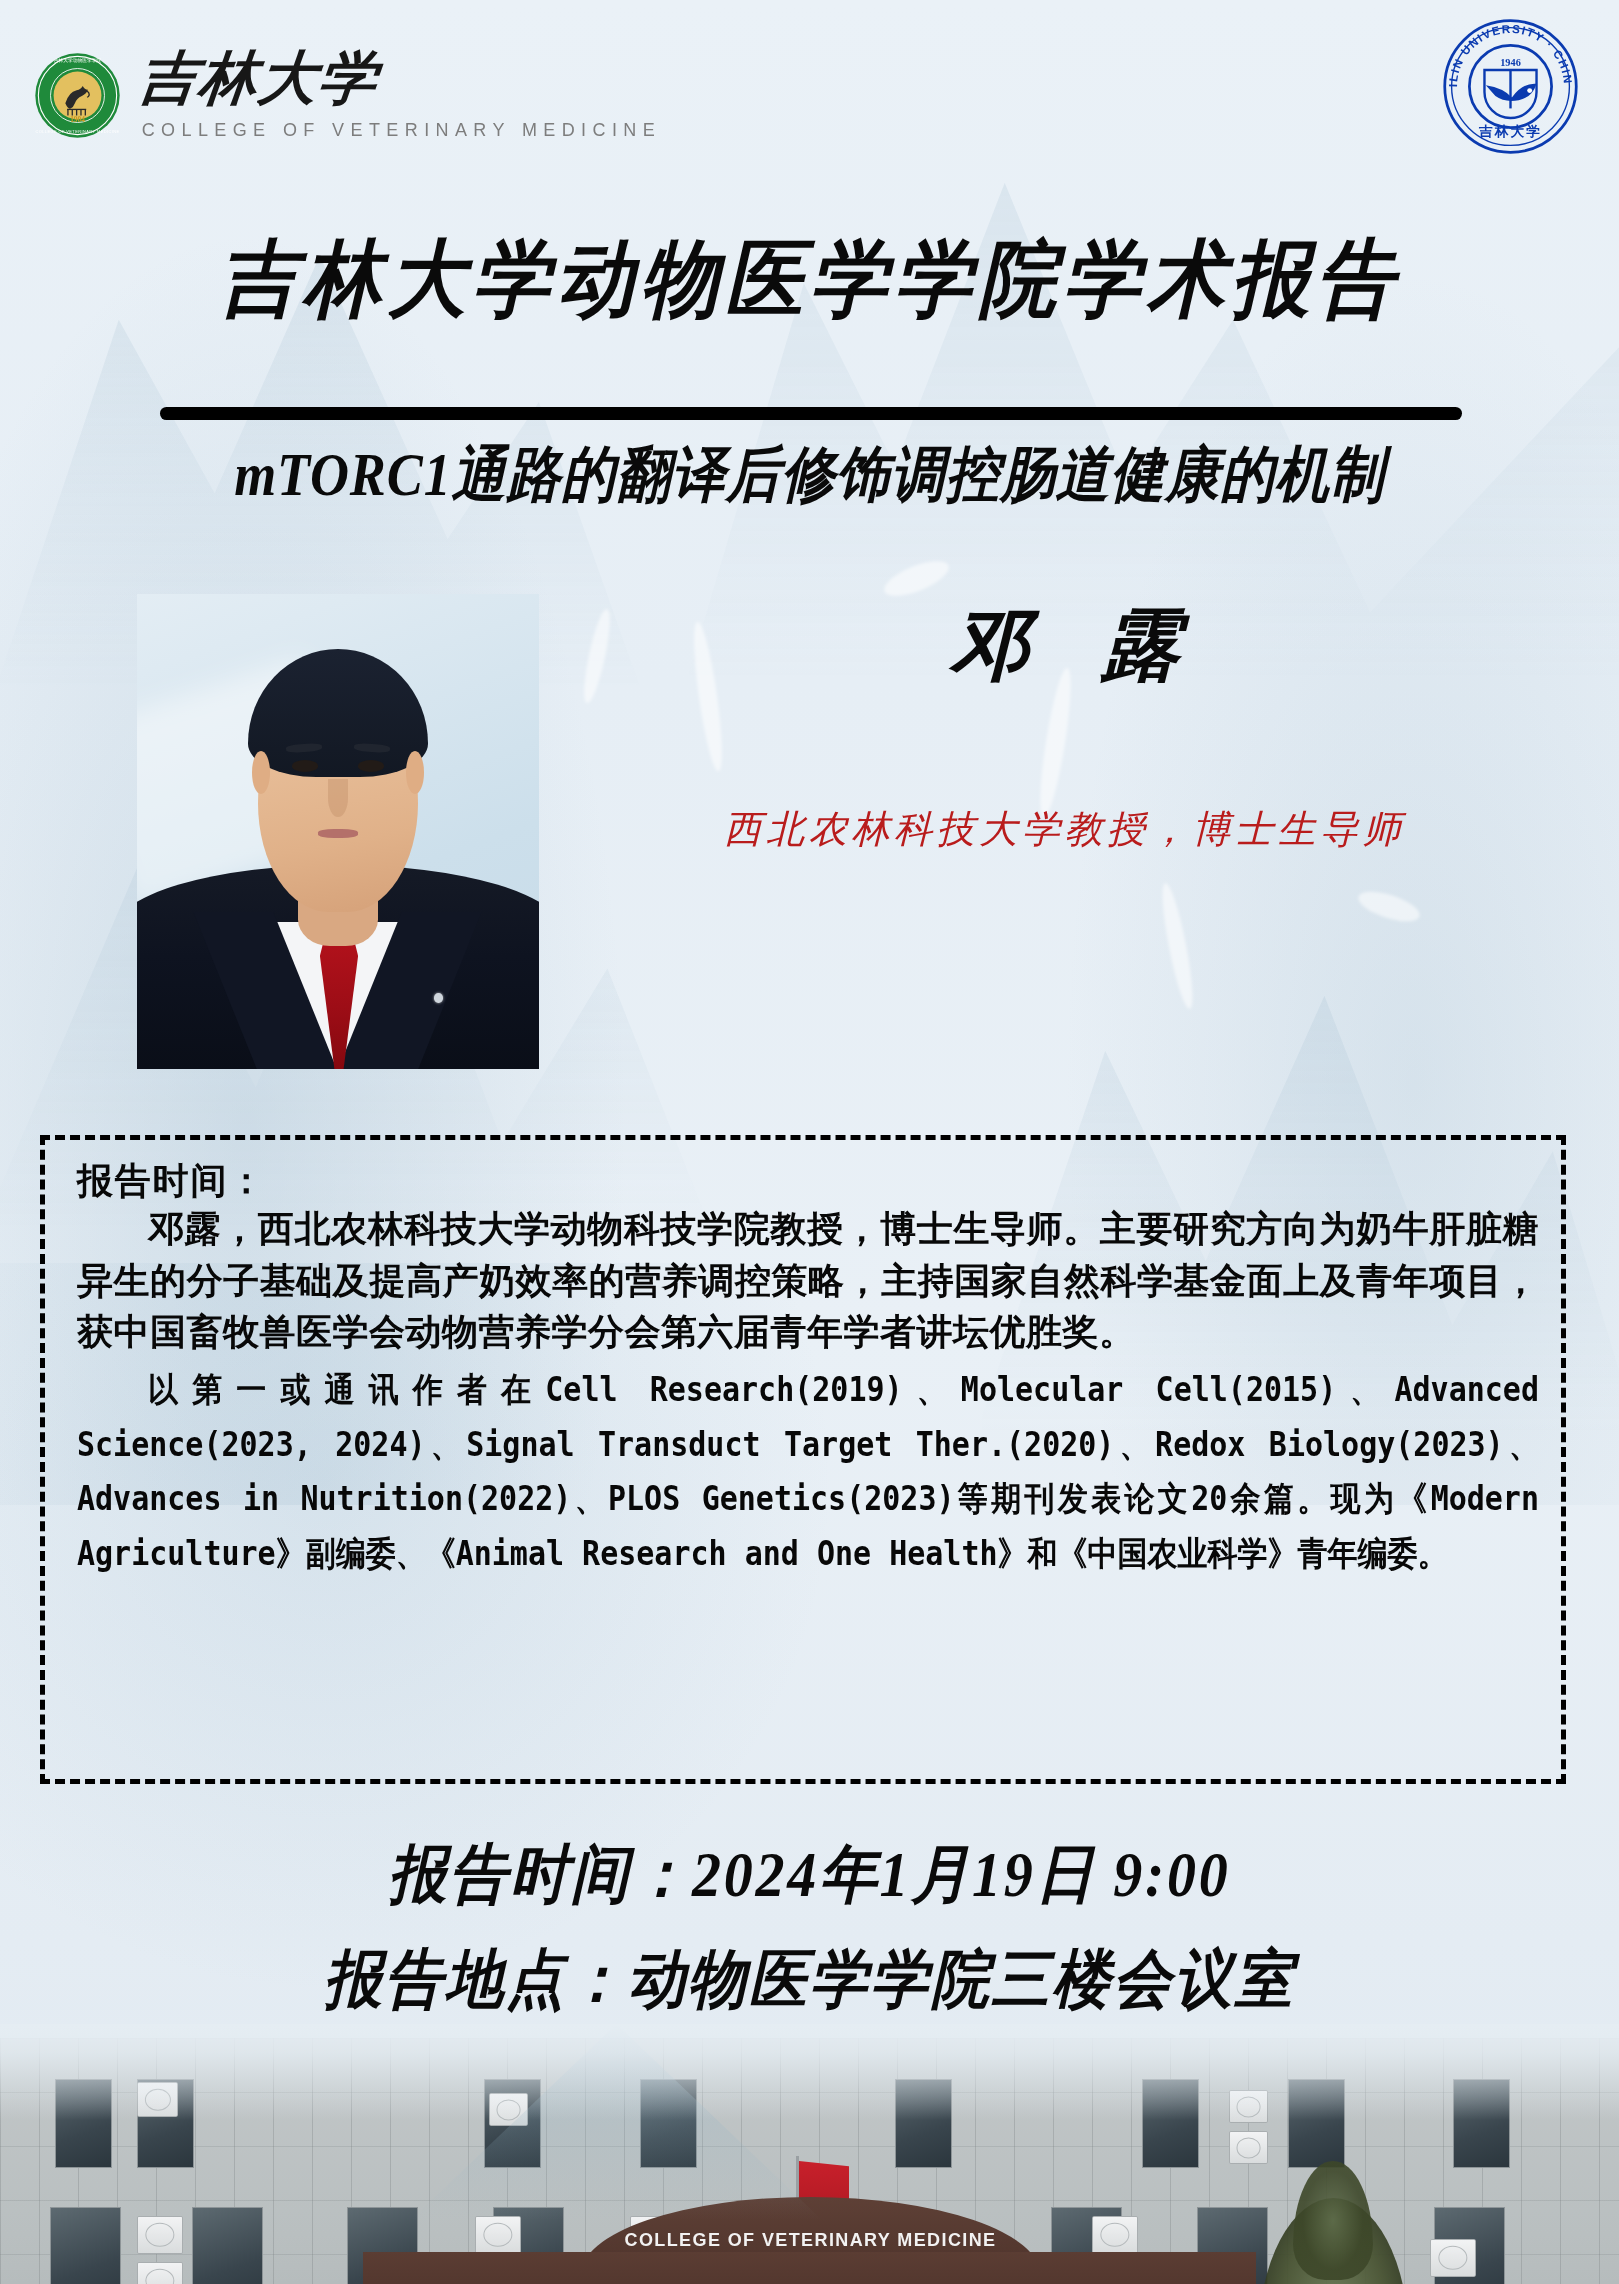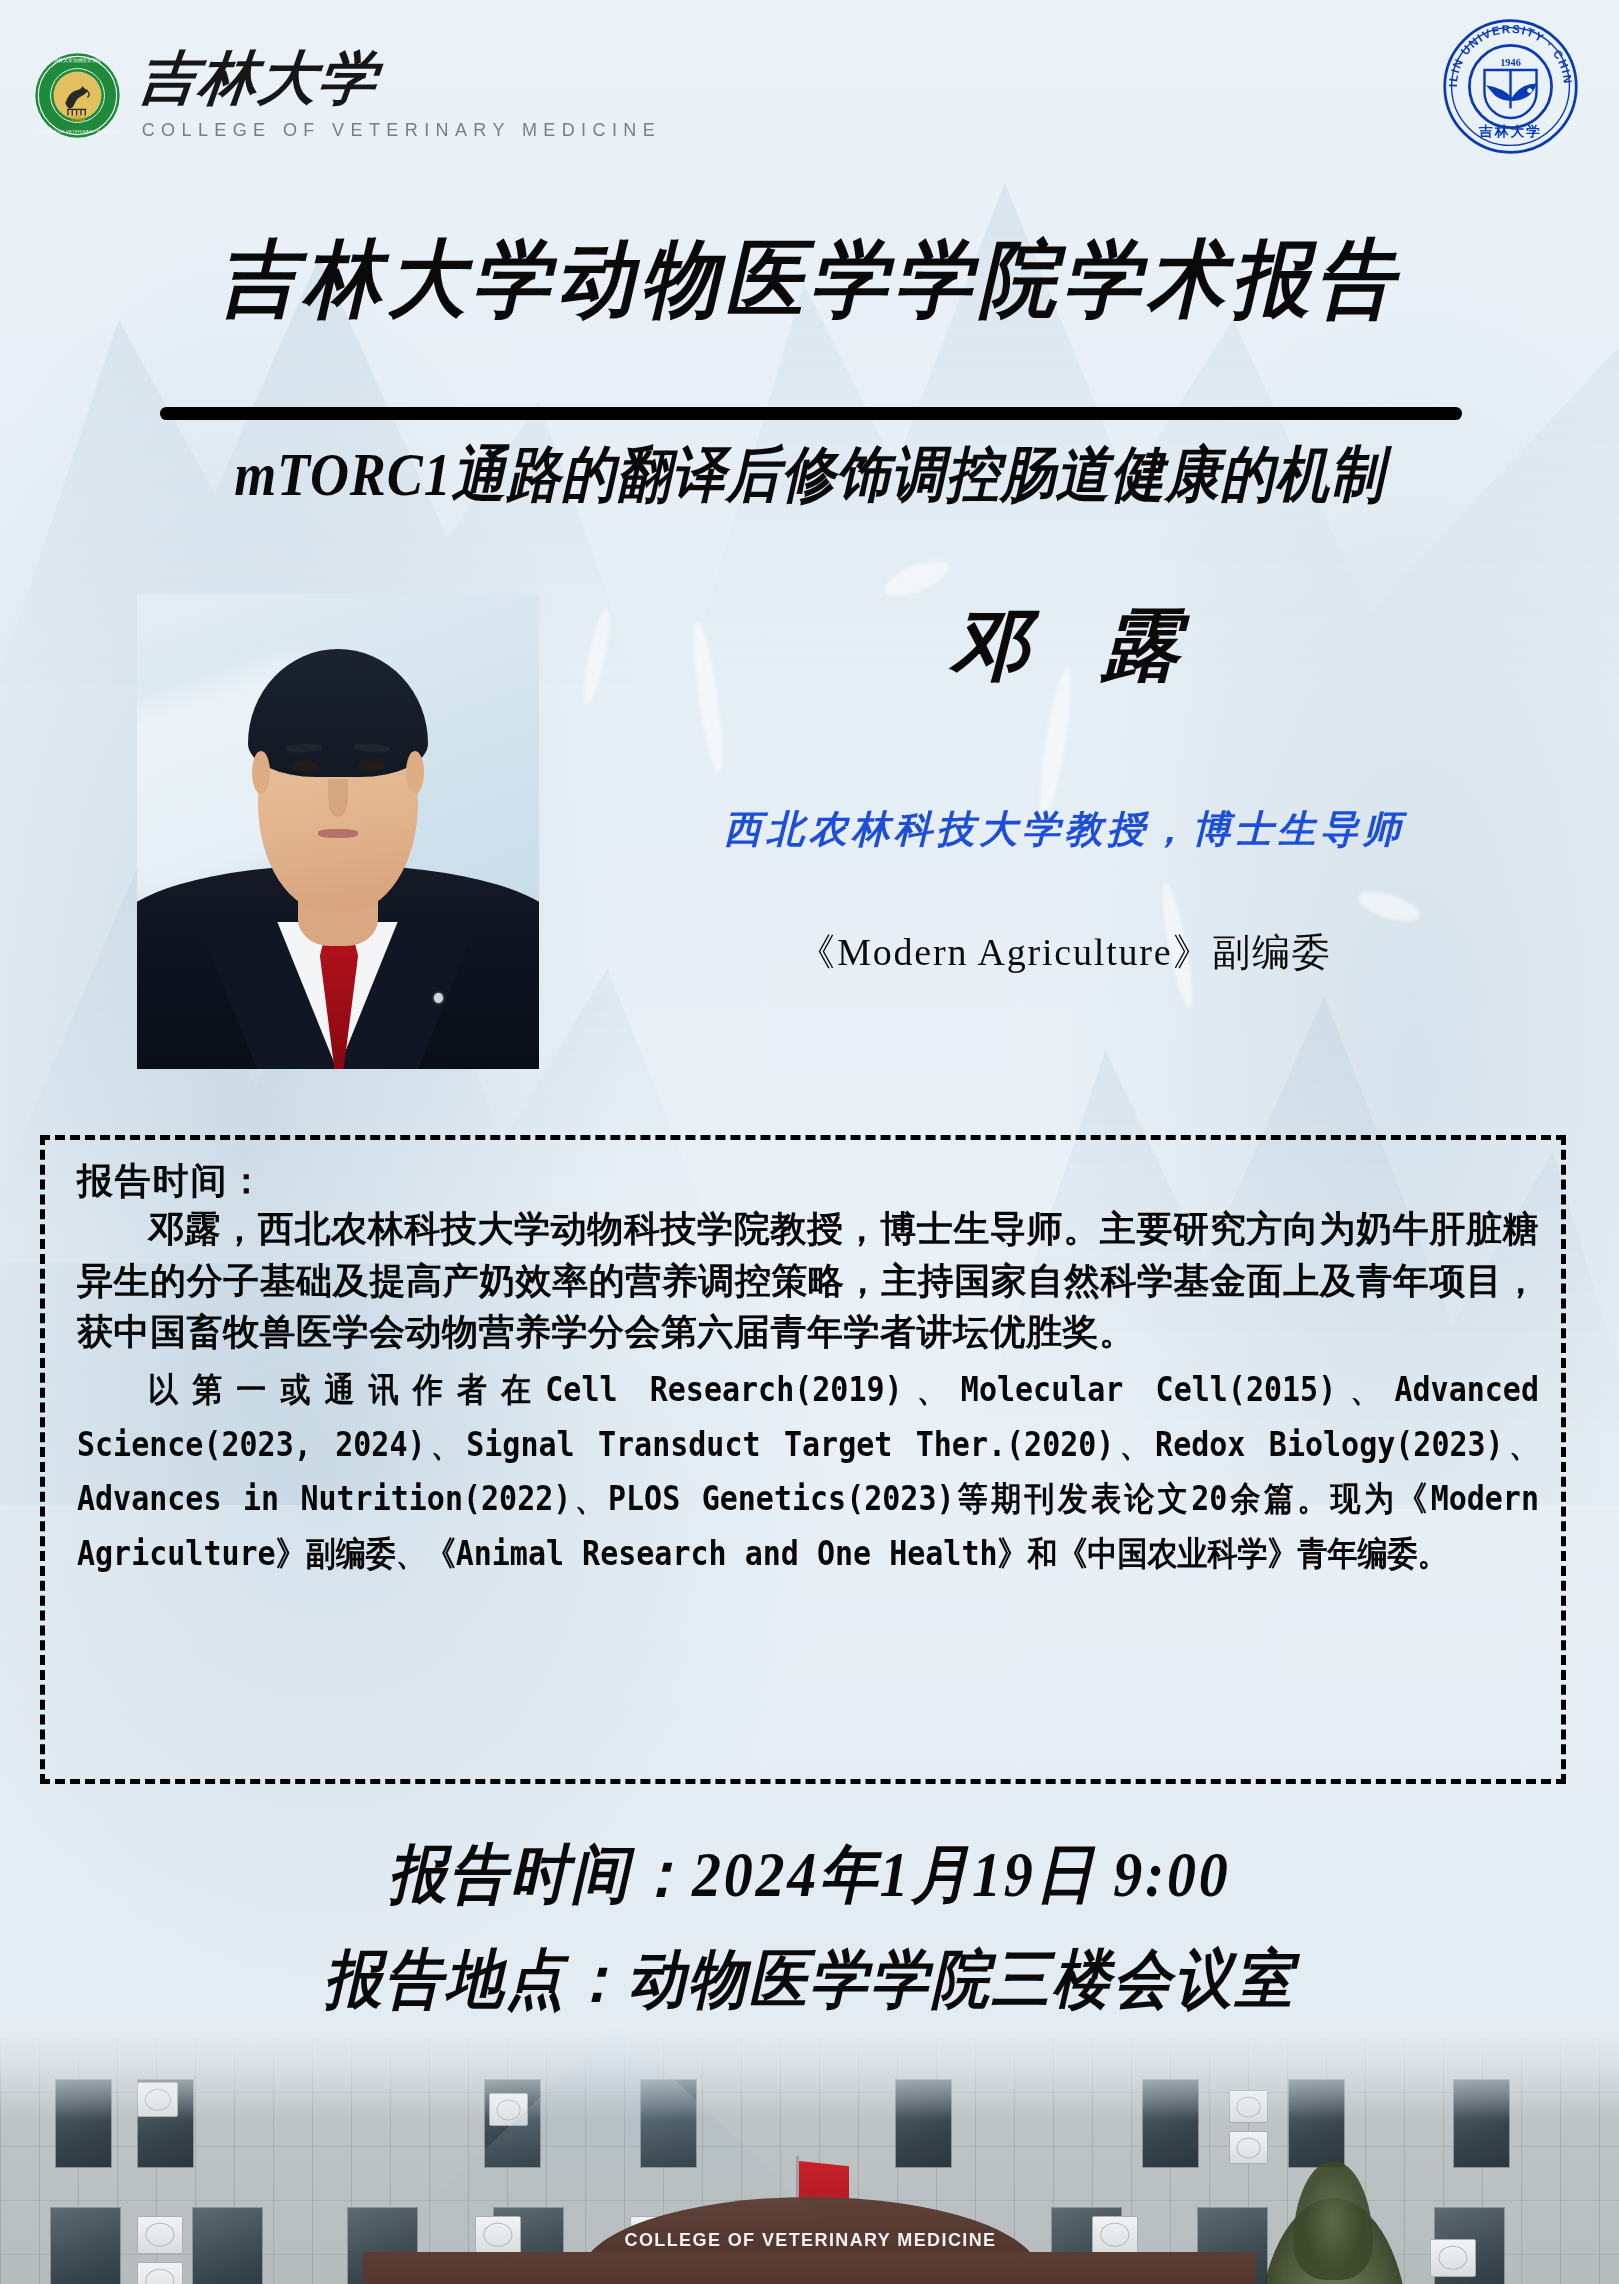--- a/index.html
+++ b/index.html
@@ -127,21 +127,21 @@
 
   .speaker-name{
     position:absolute;left:539px;top:594px;width:1051px;text-align:center;
     font-family:"Liberation Serif","DejaVu Serif",serif;
     font-size:78px;font-weight:700;font-style:italic;color:#0a0a0a;
     letter-spacing:27px;text-indent:27px;
   }
   .speaker-aff1{
     position:absolute;left:539px;top:804px;width:1051px;text-align:center;
     font-family:"Liberation Serif","DejaVu Serif",serif;
-    font-size:38px;font-weight:700;font-style:italic;color:#1d4ed8;letter-spacing:4.6px;
+    font-size:38px;font-weight:400;font-style:italic;color:#b91c1c;letter-spacing:4.6px;
   }
   .speaker-aff2{
     position:absolute;left:539px;top:927px;width:1051px;text-align:center;
     font-family:"Liberation Serif","DejaVu Serif",serif;
     font-size:38px;font-weight:400;color:#0c0c0c;letter-spacing:1.8px;
   }
 
   
   .bio-box{
     position:absolute;left:40px;top:1135px;width:1526px;height:649px;
@@ -311,21 +311,20 @@
     <div class="p-brow-r"></div>
     <div class="p-eye-l"></div>
     <div class="p-eye-r"></div>
     <div class="p-nose"></div>
     <div class="p-mouth"></div>
     <div class="p-pin"></div>
   </div>
 
   <div class="speaker-name">邓 露</div>
   <div class="speaker-aff1">西北农林科技大学教授，博士生导师</div>
-  <div class="speaker-aff2">《Modern Agriculture》副编委</div>
 
   <div class="bio-box">
     <div class="bio-inner">
       <div class="bio-heading">报告时间：</div>
       <div class="bio-p">邓露，西北农林科技大学动物科技学院教授，博士生导师。主要研究方向为奶牛肝脏糖异生的分子基础及提高产奶效率的营养调控策略，主持国家自然科学基金面上及青年项目，获中国畜牧兽医学会动物营养学分会第六届青年学者讲坛优胜奖。</div>
       <div class="bio-p mono">以第一或通讯作者在Cell Research(2019)、Molecular Cell(2015)、Advanced Science(2023, 2024)、Signal Transduct Target Ther.(2020)、Redox Biology(2023)、Advances in Nutrition(2022)、PLOS Genetics(2023)等期刊发表论文20余篇。现为《Modern Agriculture》副编委、《Animal Research and One Health》和《中国农业科学》青年编委。</div>
     </div>
   </div>
 
   <div class="info-line info-time">报告时间：2024年1月19日  9:00</div>

